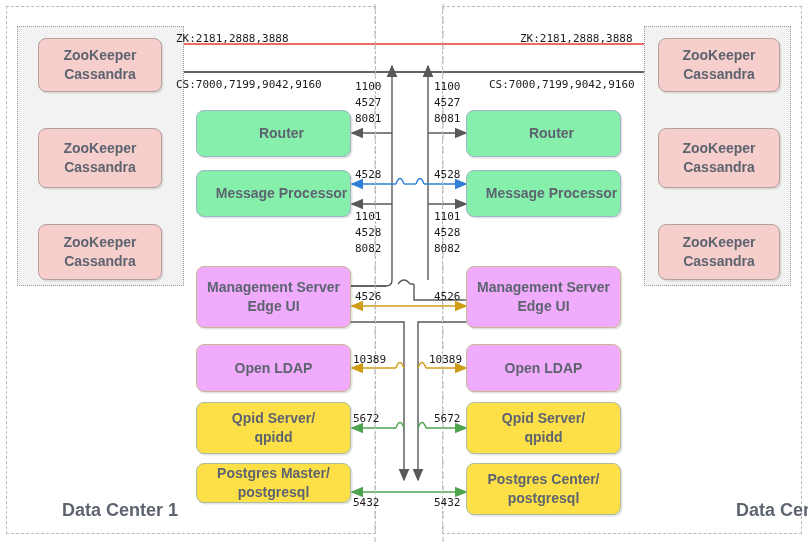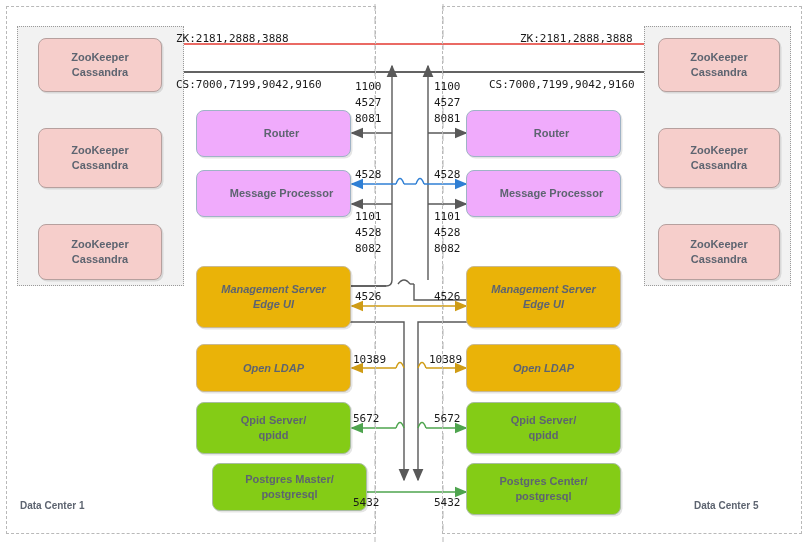--- a/index.html
+++ b/index.html
@@ -2,31 +2,32 @@
 <html><head>
 <meta charset="utf-8">
 <style>
   html,body{margin:0;padding:0;background:#ffffff;}
   body{font-family:"Liberation Sans", sans-serif;}
   #canvas{position:relative;width:808px;height:546px;overflow:hidden;background:#fff;}
   #svg{position:absolute;left:0;top:0;width:808px;height:546px;}
   .node{
     position:absolute;box-sizing:border-box;border-radius:8px;
     display:flex;align-items:center;justify-content:center;text-align:center;
-    font-size:11px;font-weight:bold;color:#5d6470;line-height:1.35;
+    font-size:14px;font-weight:bold;color:#5d6470;line-height:1.35;
     border:1px solid #b3b3b3;
     box-shadow:1.5px 1.5px 0 rgba(0,0,0,0.10);
   }
   .n-pink{background:#f6cecb;border-color:#b6a09e;}
-  .n-blue{background:#f0abfc;border-color:#9fb3c6;padding-left:16px;}
-  .n-yellow{background:#eab308;border-color:#c9b992;font-style:italic;}
-  .n-green{background:#84cc16;border-color:#a9bda1;}
+  .n-blue{background:#86efac;border-color:#9fb3c6;padding-left:16px;}
+  .n-yellow{background:#f0abfc;border-color:#c9b992;}
+  .n-green{background:#fde047;border-color:#a9bda1;}
   .dc-label{
-    position:absolute;font-size:10px;font-weight:bold;color:#5d6470;
+    position:absolute;font-size:18px;font-weight:bold;color:#5d6470;
     white-space:nowrap;
+    margin-left:42px;
   }
   .plabel{
     position:absolute;font-family:"DejaVu Sans Mono", monospace;
     font-size:11px;color:#1a1a1a;white-space:nowrap;letter-spacing:0px;
   }
   .zk-panel{
     position:absolute;background:#f2f2f2;border:1px dotted #9a9a9a;box-sizing:border-box;
   }
   .dc-box{
     position:absolute;border:1px dashed #b9b9b9;box-sizing:border-box;background:transparent;
@@ -181,21 +182,21 @@
     <div>
         <div>Open LDAP</div>
       </div>
   </div>
   <div class="node n-green" style="left:196px;top:402px;width:155px;height:52px;">
     <div>
       <div>Qpid Server/</div>
       <div>qpidd</div>
     </div>
   </div>
-  <div class="node n-green" style="left:212px;top:463px;width:155px;height:48px;">
+  <div class="node n-green" style="left:196px;top:463px;width:155px;height:40px;">
     <div>
       <div>Postgres Master/</div>
       <div>postgresql</div>
     </div>
   </div>
 
   <div class="node n-pink" style="left:658px;top:38px;width:122px;height:54px;">
     <div>
       <div>ZooKeeper</div>
       <div>Cassandra</div>

